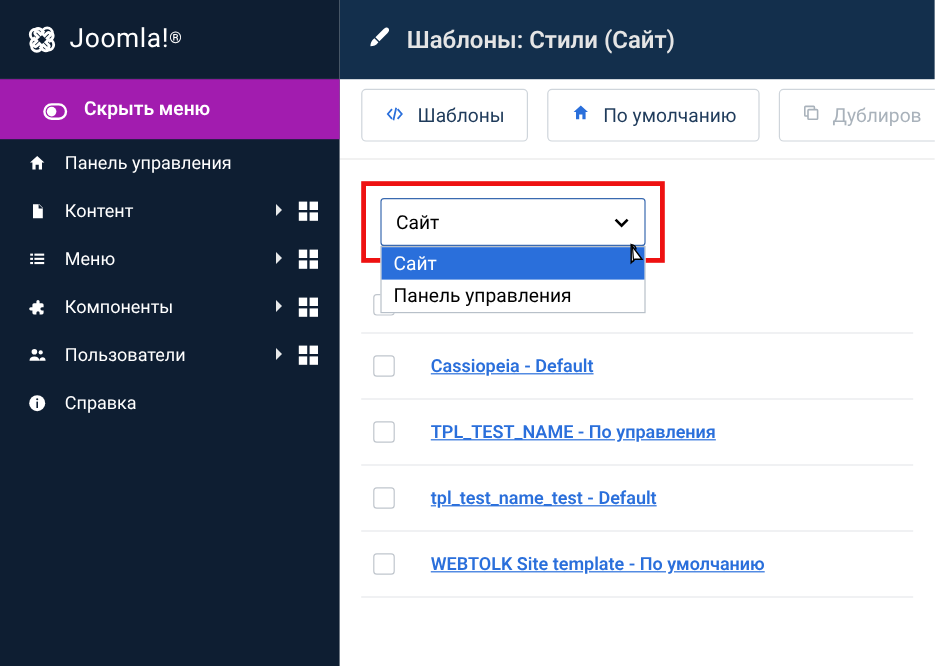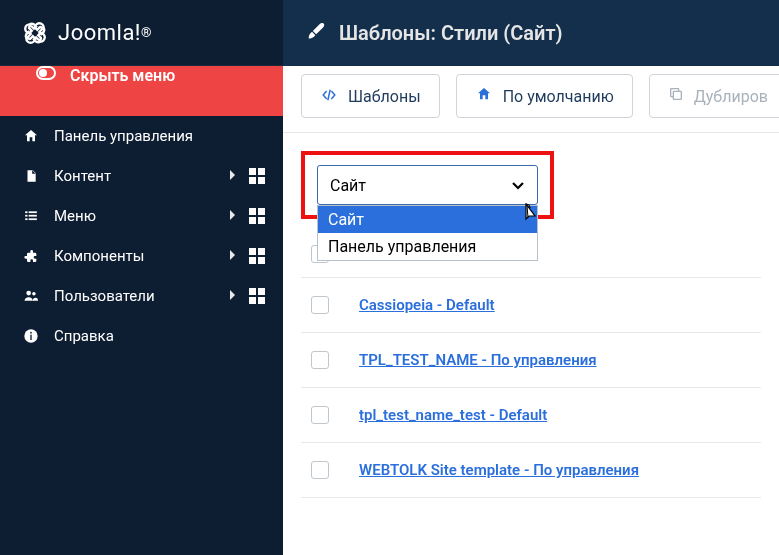--- a/index.html
+++ b/index.html
@@ -2,21 +2,21 @@
 <html><head>
 <meta charset="utf-8">
 <style>
 *{box-sizing:border-box;margin:0;padding:0;font-family:-apple-system,BlinkMacSystemFont,"Segoe UI",Roboto,Arial,sans-serif}
 body{width:779px;height:555px;overflow:hidden;background:#fff}
 .app{display:flex;height:555px}
 .sidebar{width:283px;background:#0e1e32;color:#fff;flex-shrink:0;position:relative;z-index:5}
 .logo-bar{height:66px;display:flex;align-items:center;padding:0 22px;color:#fff;border-bottom:1px solid rgba(255,255,255,0.05)}
 .logo-bar svg{flex-shrink:0}
 .logo-text{font-size:22px;font-weight:400;margin-left:10px;letter-spacing:0.5px}
-.toggle-row{background:#ef4444;height:50px;display:flex;align-items:flex-start;padding:0 22px;cursor:pointer}
+.toggle-row{background:#a21caf;height:50px;display:flex;align-items:flex-end;padding:16px 22px;cursor:pointer}
 .toggle-row .tg-icon{width:20px;height:14px;border:2px solid #fff;border-radius:8px;position:relative;flex-shrink:0}
 .toggle-row .tg-icon::after{content:"";position:absolute;width:8px;height:8px;background:#fff;border-radius:50%;left:1px;top:1px}
 .toggle-row span{margin-left:14px;font-size:16px;font-weight:600}
 .nav-item{height:40px;display:flex;align-items:center;padding:0 16px 0 22px;cursor:pointer;font-size:15px}
 .nav-item .ni-icon{width:18px;display:flex;justify-content:center;flex-shrink:0}
 .nav-item .ni-label{margin-left:14px;flex:1}
 .nav-item .ni-chevron{width:10px;opacity:0.9}
 .nav-item .ni-grid{width:18px;margin-left:10px;display:flex;flex-wrap:wrap;gap:2px}
 .nav-item .ni-grid i{width:7px;height:7px;background:#fff;display:block}
 .main{flex:1;display:flex;flex-direction:column;min-width:0}
@@ -224,18 +224,18 @@
         <div class="trow">
           <span class="chk"></span>
           <a class="tlink">TPL_TEST_NAME - По управления</a>
         </div>
         <div class="trow">
           <span class="chk"></span>
           <a class="tlink">tpl_test_name_test - Default</a>
         </div>
         <div class="trow">
           <span class="chk"></span>
-          <a class="tlink">WEBTOLK Site template - По управления</a>
+          <a class="tlink">WEBTOLK Site template - По умолчанию</a>
         </div>
       </div>
     </div>
   </main>
 </div>
 
 </body></html>

